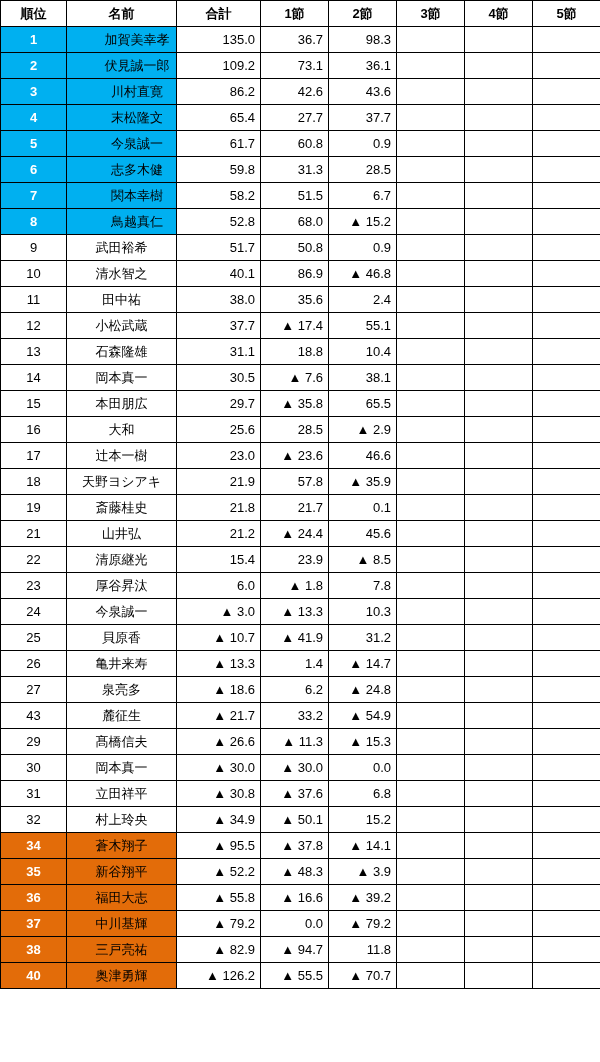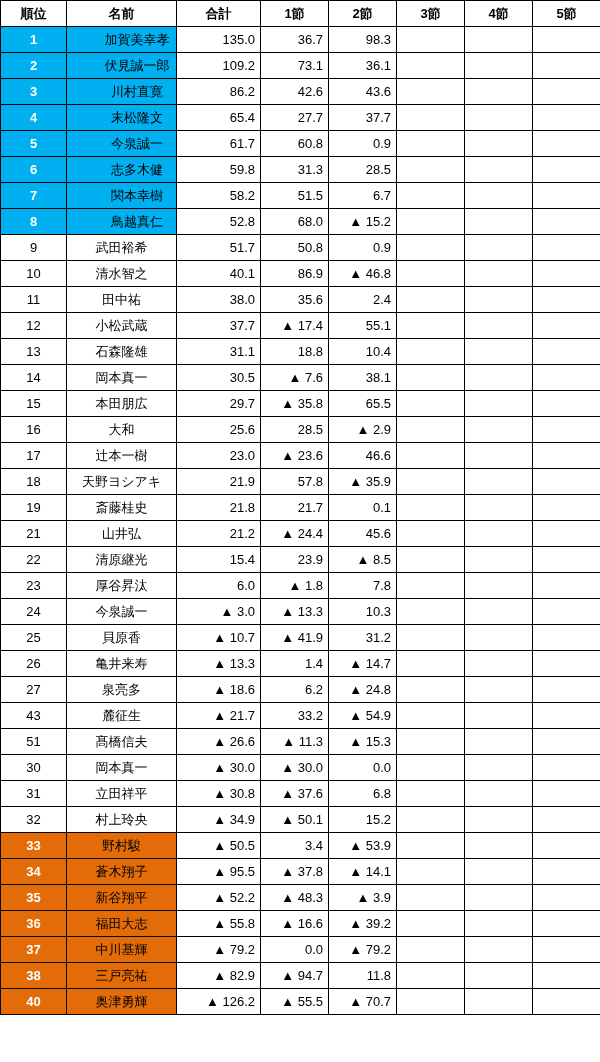--- a/index.html
+++ b/index.html
@@ -347,21 +347,21 @@
         <td class="rank">43</td>
         <td class="name">麓征生</td>
         <td class="num">▲ 21.7</td>
         <td class="num">33.2</td>
         <td class="num">▲ 54.9</td>
         <td class="num empty"></td>
         <td class="num empty"></td>
         <td class="num empty"></td>
       </tr>
       <tr>
-        <td class="rank">51</td>
+        <td class="rank">29</td>
         <td class="name">髙橋信夫</td>
         <td class="num">▲ 26.6</td>
         <td class="num">▲ 11.3</td>
         <td class="num">▲ 15.3</td>
         <td class="num empty"></td>
         <td class="num empty"></td>
         <td class="num empty"></td>
       </tr>
       <tr>
         <td class="rank">30</td>
@@ -387,30 +387,20 @@
         <td class="rank">32</td>
         <td class="name">村上玲央</td>
         <td class="num">▲ 34.9</td>
         <td class="num">▲ 50.1</td>
         <td class="num">15.2</td>
         <td class="num empty"></td>
         <td class="num empty"></td>
         <td class="num empty"></td>
       </tr>
       <tr class="hl-orange">
-        <td class="rank">33</td>
-        <td class="name">野村駿</td>
-        <td class="num">▲ 50.5</td>
-        <td class="num">3.4</td>
-        <td class="num">▲ 53.9</td>
-        <td class="num empty"></td>
-        <td class="num empty"></td>
-        <td class="num empty"></td>
-      </tr>
-      <tr class="hl-orange">
         <td class="rank">34</td>
         <td class="name">蒼木翔子</td>
         <td class="num">▲ 95.5</td>
         <td class="num">▲ 37.8</td>
         <td class="num">▲ 14.1</td>
         <td class="num empty"></td>
         <td class="num empty"></td>
         <td class="num empty"></td>
       </tr>
       <tr class="hl-orange">

